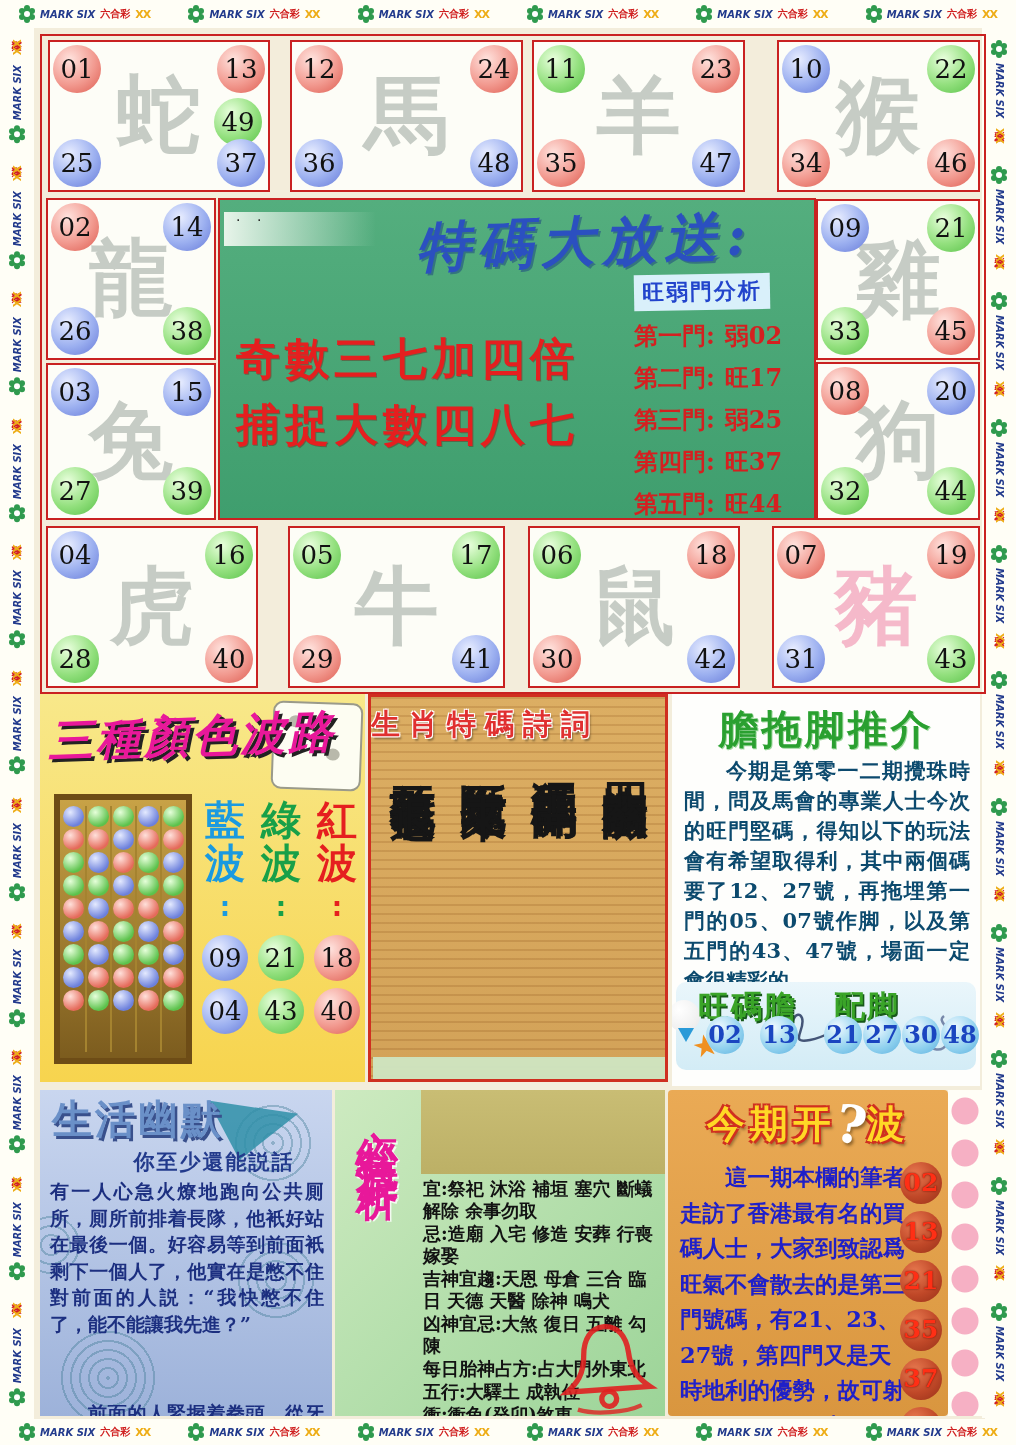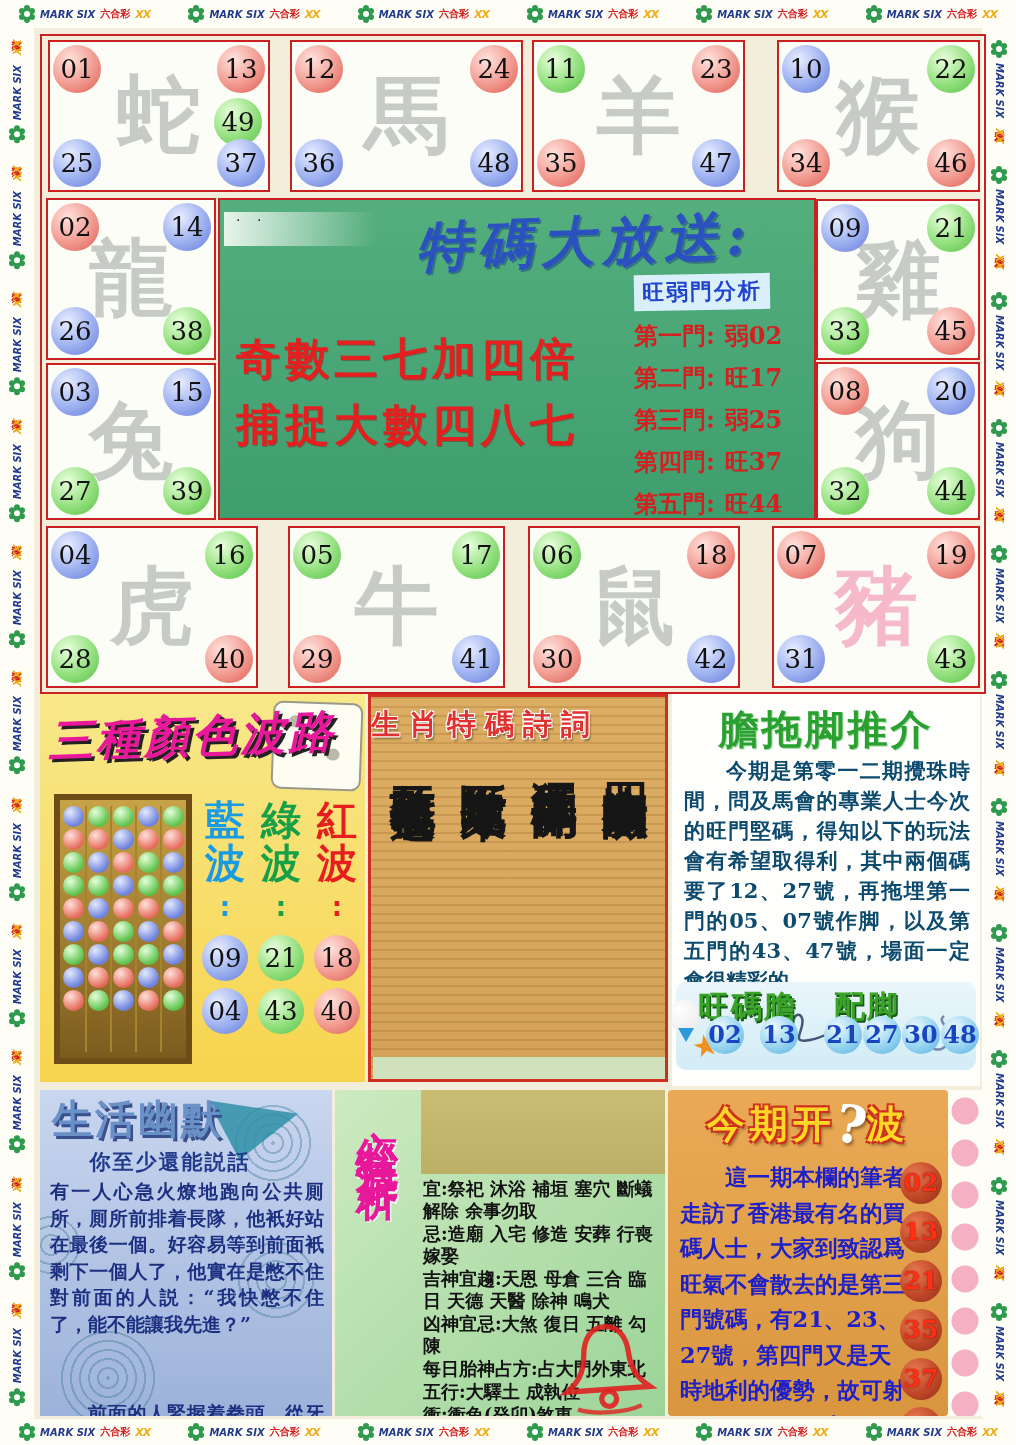--- a/index.html
+++ b/index.html
@@ -13,21 +13,21 @@
   .strip-v{top:28px;width:34px;height:1390px;flex-direction:column;justify-content:space-around;}
   #strip-top{top:0;}
   #strip-bottom{top:1419px;height:26px;}
   #strip-left{left:0;}
   #strip-right{left:982px;}
   .b-unit{display:inline-flex;align-items:center;gap:5px;white-space:nowrap;}
   .strip-v .b-unit{writing-mode:vertical-rl;}
   #strip-left .b-unit{transform:rotate(180deg);}
   .b-mark{font-size:10px;font-weight:bold;font-style:italic;color:#223a8c;letter-spacing:0;}
   .b-cn{font-size:10px;font-weight:bold;color:#d02020;}
-  .b-xx{font-size:11px;font-weight:bold;font-style:italic;color:#eead17;letter-spacing:-1px;}
+  .b-xx{font-size:11px;font-weight:bold;color:#eead17;letter-spacing:-1px;}
   .flower{width:6px;height:6px;border-radius:50%;background:#fff;margin:5px;
     box-shadow:0 -6px 0 #2f9a4e,5px -3px 0 #2f9a4e,5px 3px 0 #2f9a4e,0 6px 0 #2f9a4e,-5px 3px 0 #2f9a4e,-5px -3px 0 #2f9a4e,0 0 0 2.5px #2f9a4e;}
   .strip-v .flower{margin:6px 5px;}
 
   
   #grid-frame{position:absolute;left:40px;top:34px;width:942px;height:656px;border:2px solid #c92121;}
   .cell{position:absolute;background:#fdfdf7;border:2px solid #c92121;box-sizing:border-box;}
   .cell-art{position:absolute;left:0;right:0;top:50%;transform:translateY(-50%);text-align:center;
     font-family:"DejaVu Serif","Liberation Serif",serif;font-size:84px;color:rgba(72,94,84,.30);font-weight:bold;}
   .pig-art{color:rgba(238,130,165,.55);}
@@ -133,21 +133,21 @@
   
   #humor-panel{position:absolute;left:40px;top:1090px;width:292px;height:326px;
     background:linear-gradient(180deg,#c9d6ef,#9db2da);overflow:hidden;}
   .spiral{position:absolute;border-radius:50%;
     background:repeating-radial-gradient(circle,rgba(60,120,145,.38) 0 2px,rgba(0,0,0,0) 2px 9px);}
   #humor-arrow{position:absolute;left:168px;top:4px;width:90px;height:66px;background:#2f8fa8;
     clip-path:polygon(0 10%,100% 30%,35% 100%);opacity:.85;}
   #humor-title{position:absolute;left:12px;top:2px;font-size:40px;font-weight:800;color:#6a90c8;
     letter-spacing:3px;text-shadow:2.5px 2.5px 0 #39508c;white-space:nowrap;}
   #humor-sub{position:absolute;left:0;width:260px;top:58px;text-align:center;font-family:"DejaVu Serif","Liberation Serif",serif;
-    font-size:21px;font-weight:bold;color:#223a8c;letter-spacing:2px;}
+    font-size:21px;font-weight:bold;color:#223a8c;letter-spacing:2px;padding-left:44px;}
   .humor-p{position:absolute;left:10px;width:274px;font-family:"DejaVu Serif","Liberation Serif",serif;
     font-size:19px;font-weight:bold;color:#1c2f80;line-height:1.4;text-align:justify;}
   #humor-p1{top:88px;} #humor-p2{top:310px;text-indent:2em;}
 
   #almanac-panel{position:absolute;left:335px;top:1090px;width:330px;height:326px;
     background:linear-gradient(135deg,#cdeac0,#9cd498);overflow:hidden;}
   #almanac-title{position:absolute;left:14px;top:6px;height:320px;writing-mode:vertical-rl;text-orientation:upright;
     font-family:"DejaVu Serif","Liberation Serif",serif;font-size:42px;font-weight:800;color:#e8189a;
     letter-spacing:10px;text-shadow:1.5px 1.5px 0 rgba(255,255,255,.8);}
   #almanac-block{position:absolute;left:86px;top:0;width:244px;height:84px;background:linear-gradient(180deg,#c9bd74,#bcb066);}

